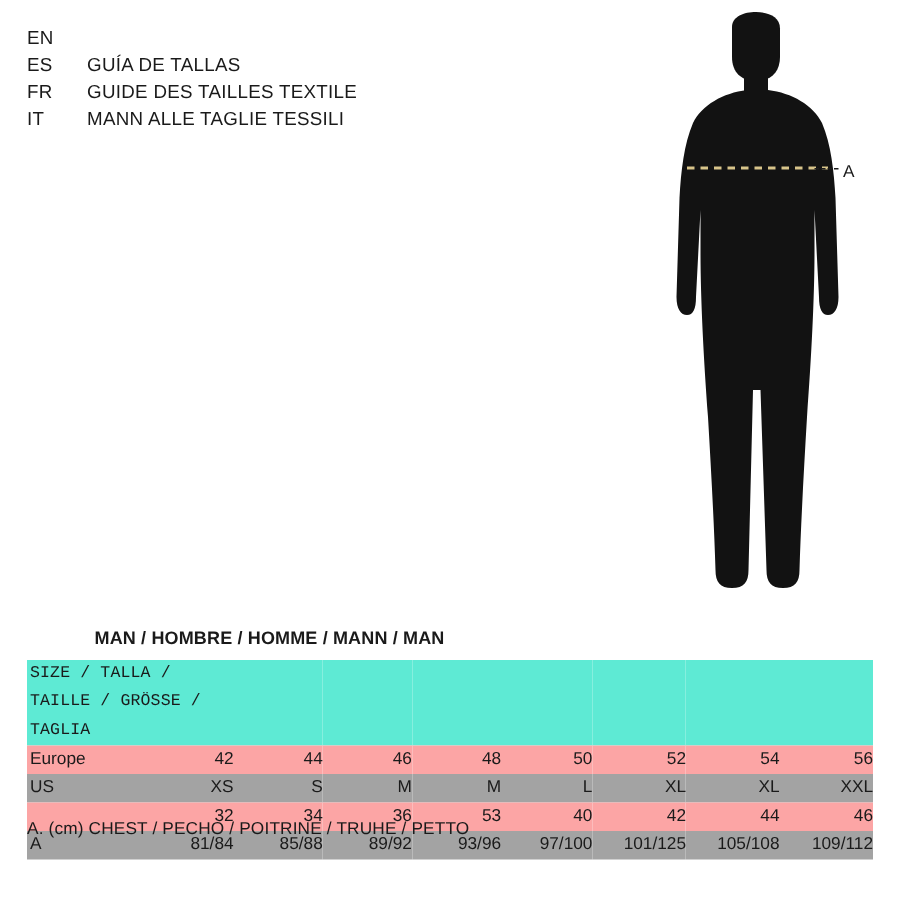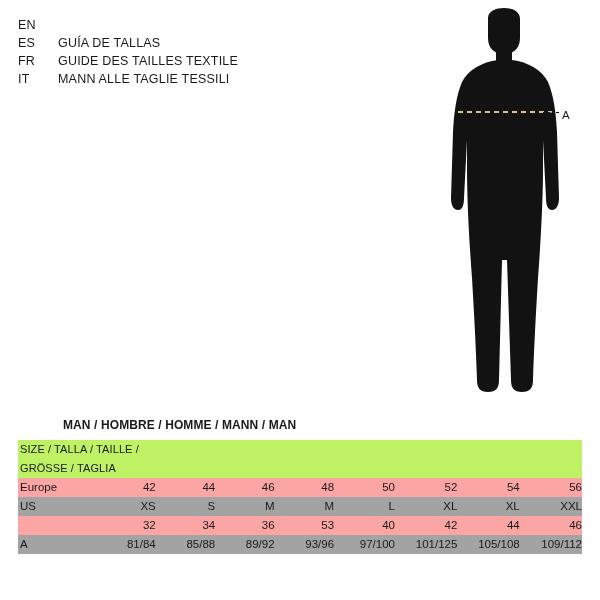--- a/index.html
+++ b/index.html
@@ -104,23 +104,24 @@
     border-collapse: collapse;
     font-size: 11.5px;
   }
   table.size-table td {
     padding: 0;
     height: 19px;
     line-height: 19px;
     vertical-align: middle;
   }
   .row-header td {
-    background: #bef264;
+    background: #5eead4;
     font-size: 11px;
     letter-spacing: 0.1px;
+    font-family: Liberation Mono, monospace;
   }
   .row-shade1 td { background: #fca5a5; }
   .row-shade2 td { background: #a3a3a3; }
   .col-label {
     width: 88px;
     padding-left: 2px !important;
   }
   .cell {
     width: 66px;
     text-align: right;
@@ -253,14 +254,15 @@
       <td class="cell">89/92</td>
       <td class="cell">93/96</td>
       <td class="cell">97/100</td>
       <td class="cell">101/125</td>
       <td class="cell">105/108</td>
       <td class="cell">109/112</td>
     </tr>
   </tbody>
     </table>
 
+  <div class="footnote">A. (cm) CHEST / PECHO / POITRINE / TRUHE / PETTO</div>
 
 </div>
 
 </body></html>

